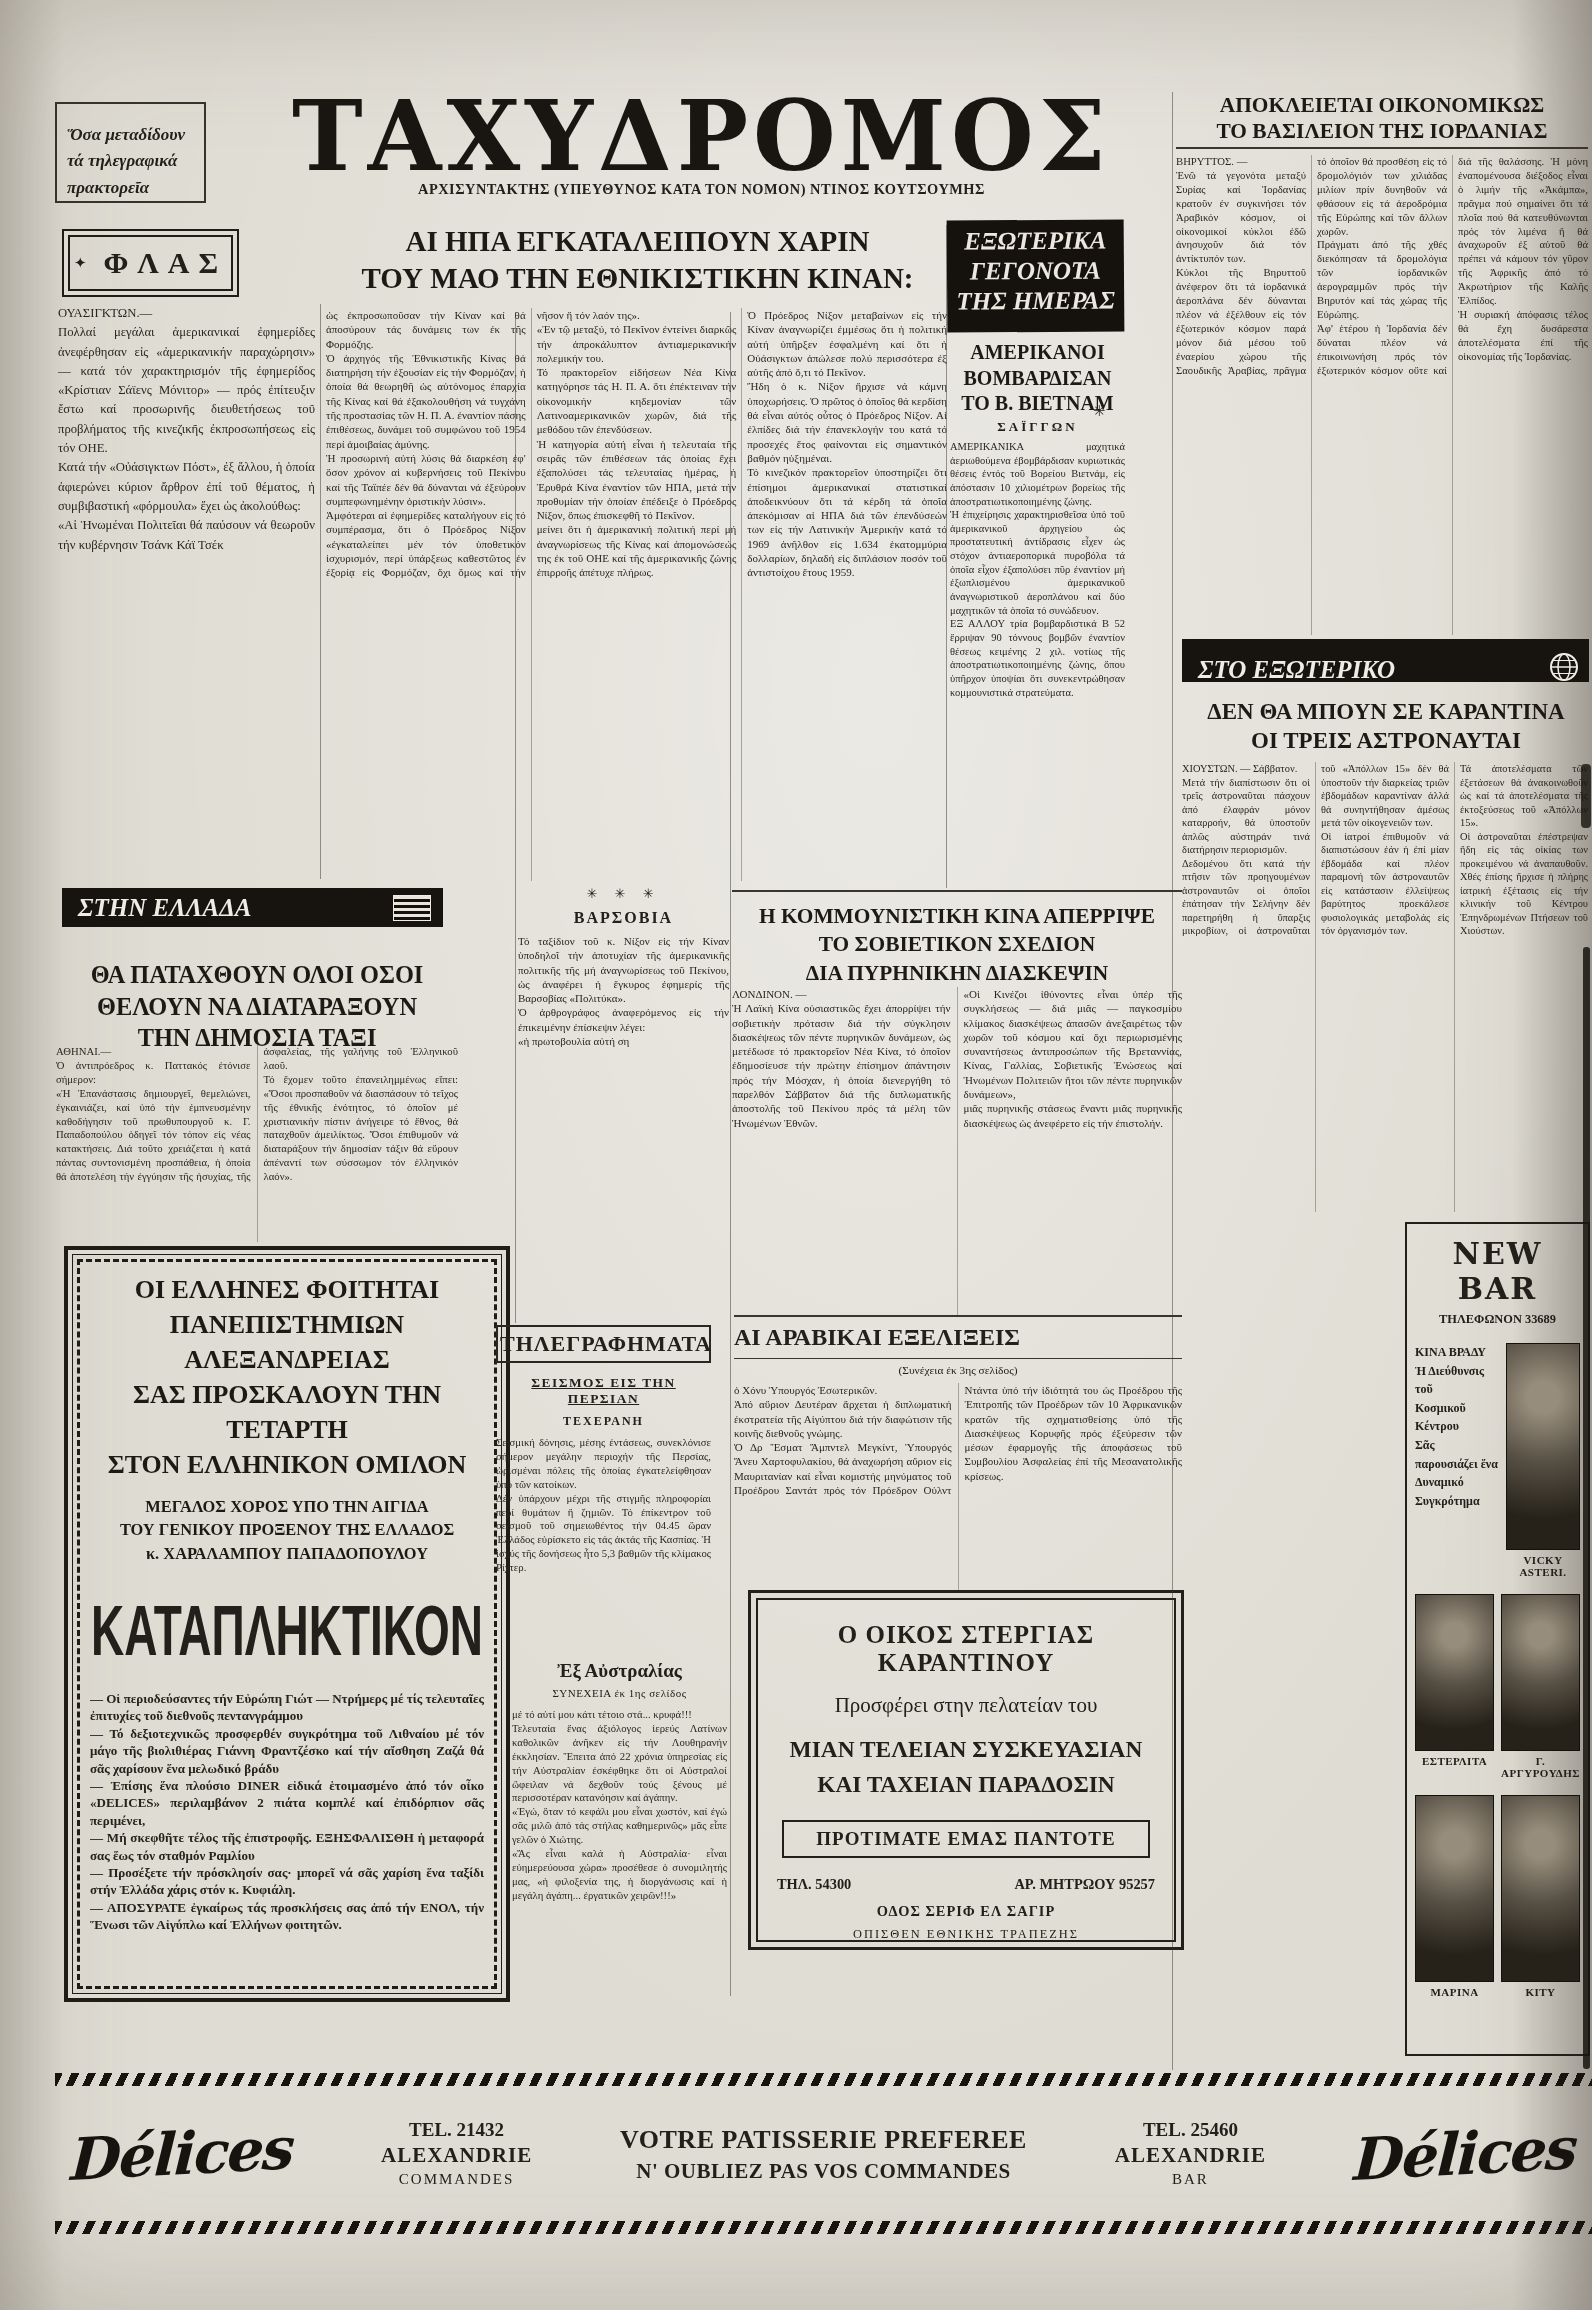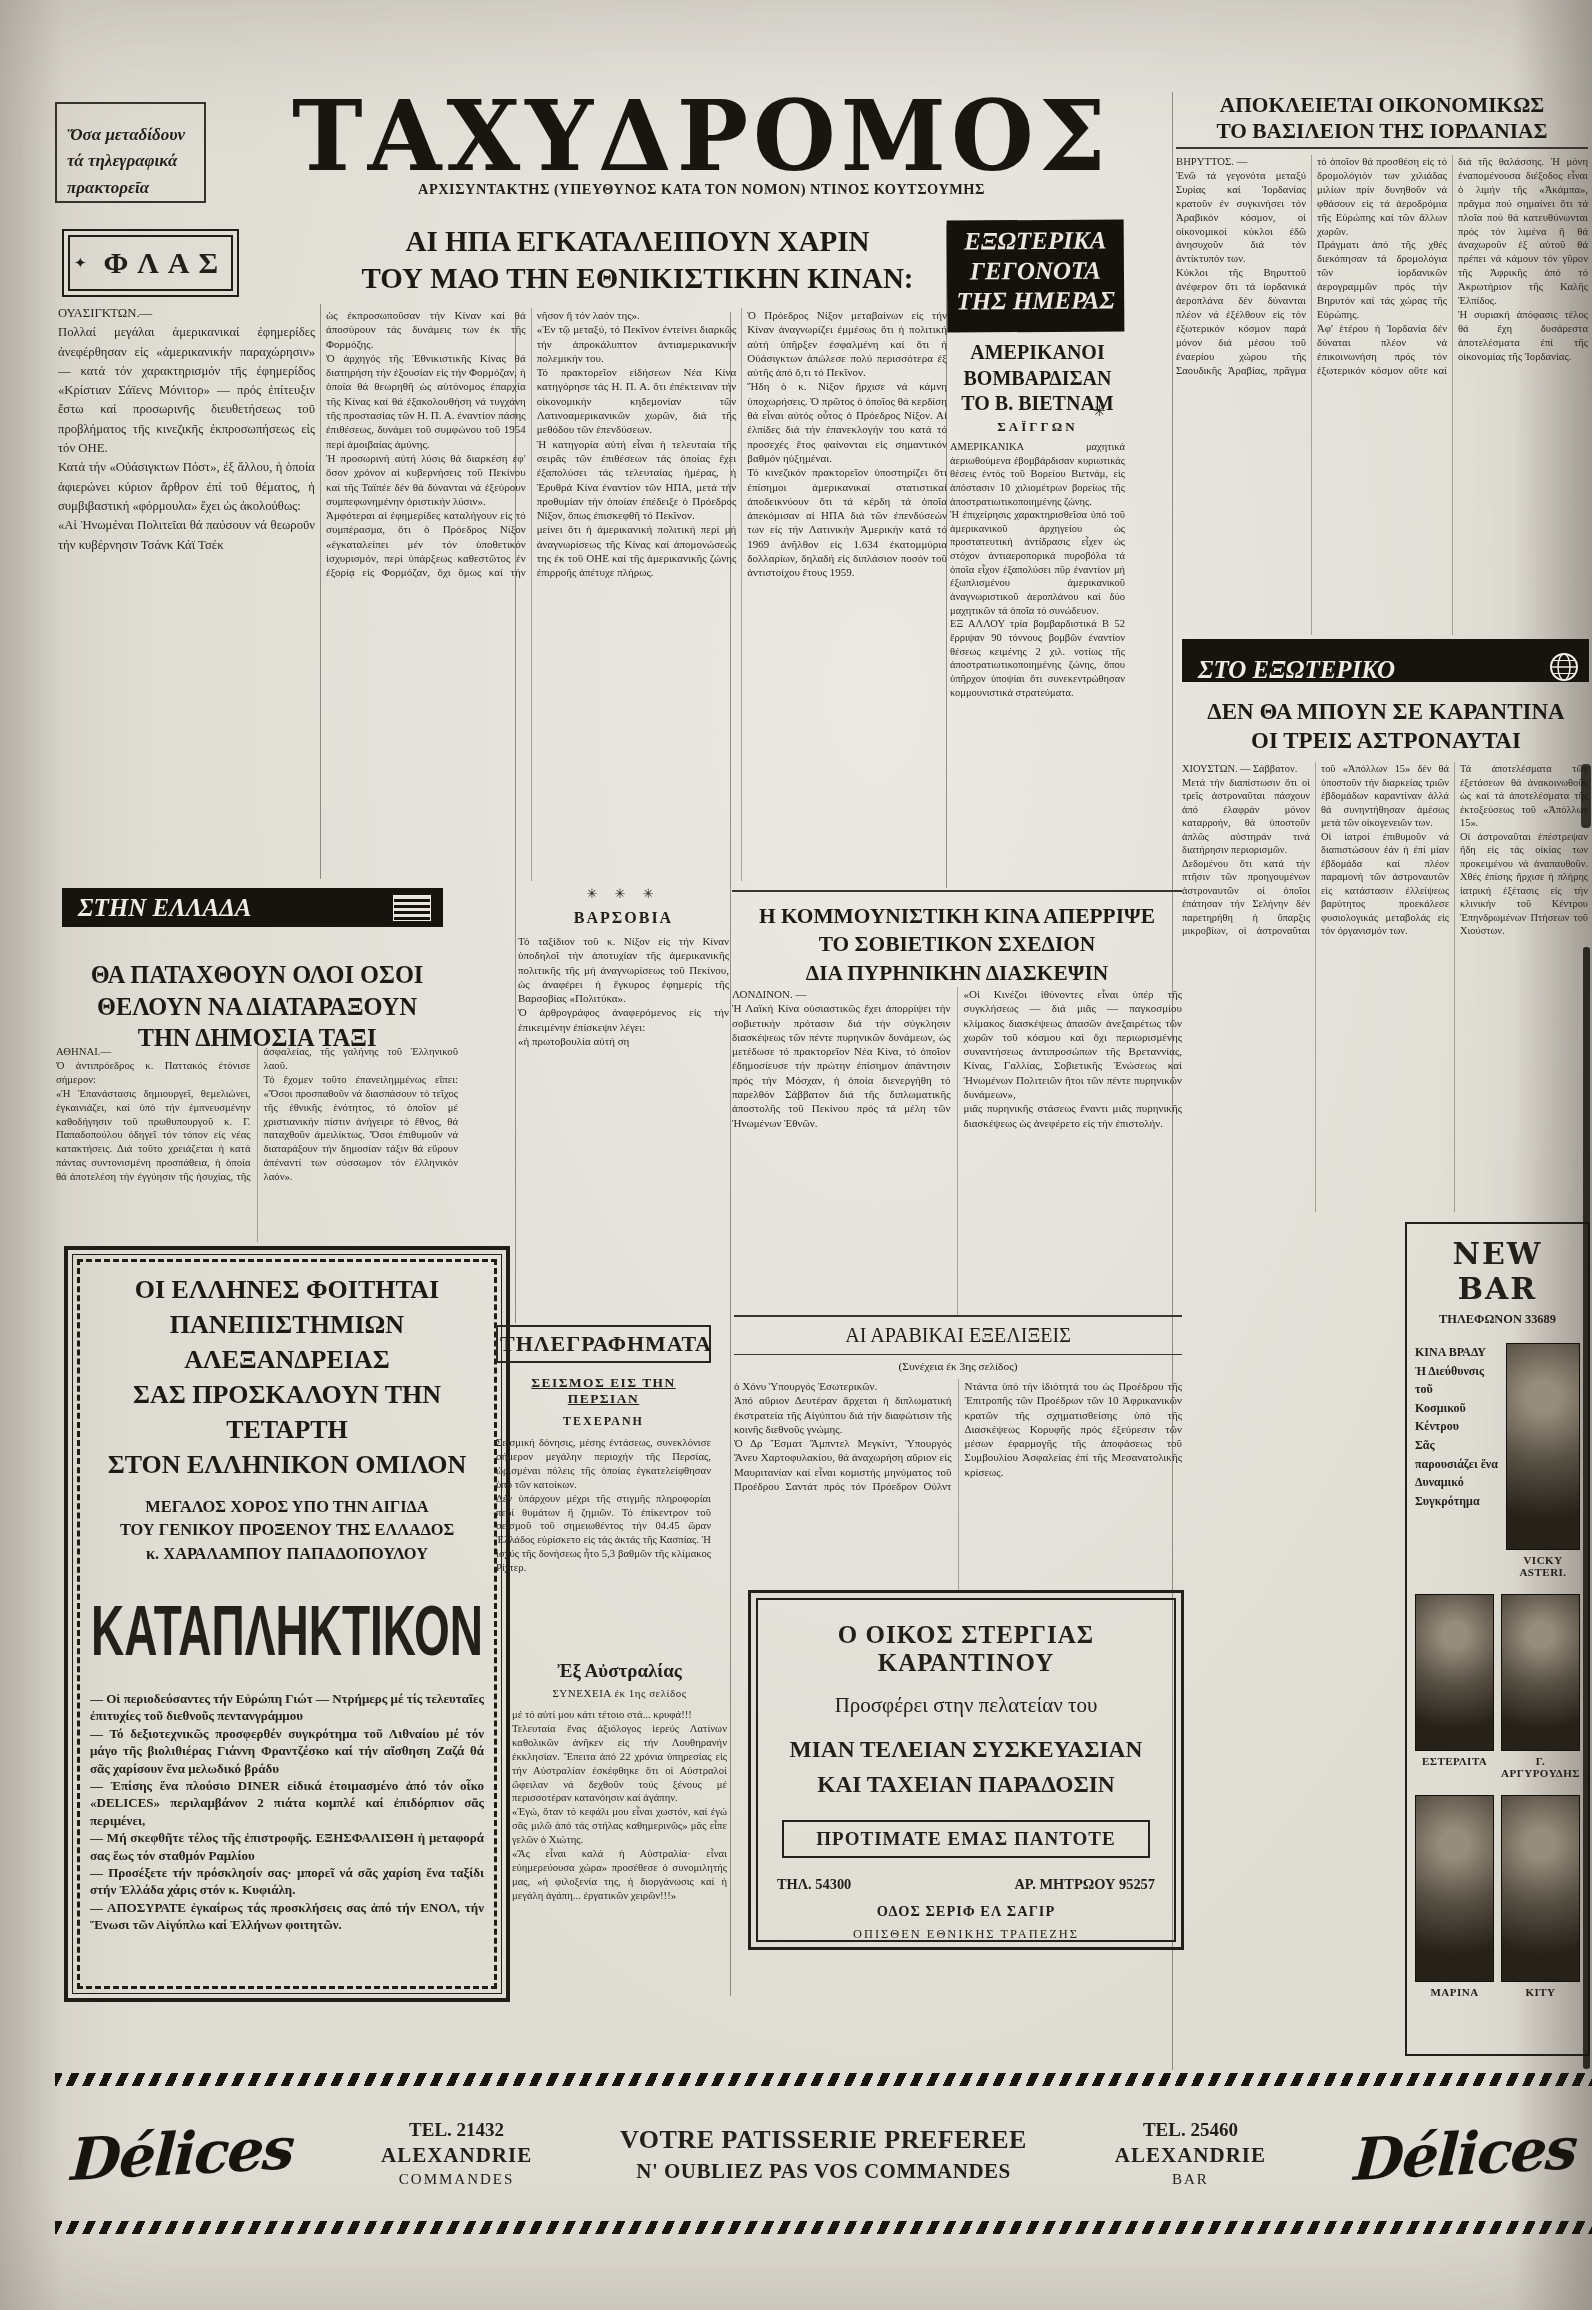--- a/index.html
+++ b/index.html
@@ -92,21 +92,21 @@
     margin-top:12px;text-decoration:underline;}
   #tg-dateline{font-weight:bold;font-size:12px;text-align:center;margin-top:7px;letter-spacing:2px;}
   #tg-body{font-size:10.7px;margin-top:7px;height:204px;}
 
   #aus-block{left:512px;top:1660px;width:215px;}
   #aus-head{font-weight:bold;font-size:19px;text-align:center;}
   #aus-sub{font-size:11px;text-align:center;margin-top:5px;letter-spacing:0.5px;}
   #aus-body{font-size:10.7px;margin-top:9px;height:330px;}
 
   #arab-block{left:734px;top:1315px;width:448px;}
-  #arab-headline{font-weight:normal;font-size:20px;text-align:center;
+  #arab-headline{font-weight:bold;font-size:24px;
     border-top:2px solid #3a362f;border-bottom:1px solid #3a362f;padding:7px 0;}
   #arab-note{font-size:11.4px;text-align:center;margin-top:5px;}
   #arab-body{font-size:11px;margin-top:7px;height:214px;}
 
   #stergias{left:748px;top:1590px;width:436px;height:360px;border:3px solid #23201b;
     box-shadow:inset 0 0 0 5px #dfdcd3, inset 0 0 0 7px #23201b;
     padding:28px 22px 14px;text-align:center;overflow:hidden;}
   #st2-name{font-weight:bold;font-size:25px;letter-spacing:1px;}
   #st2-line1{font-size:21px;margin-top:16px;}
   #st2-pkg{font-weight:bold;font-size:23.4px;margin-top:14px;line-height:1.5;white-space:pre-line;}

